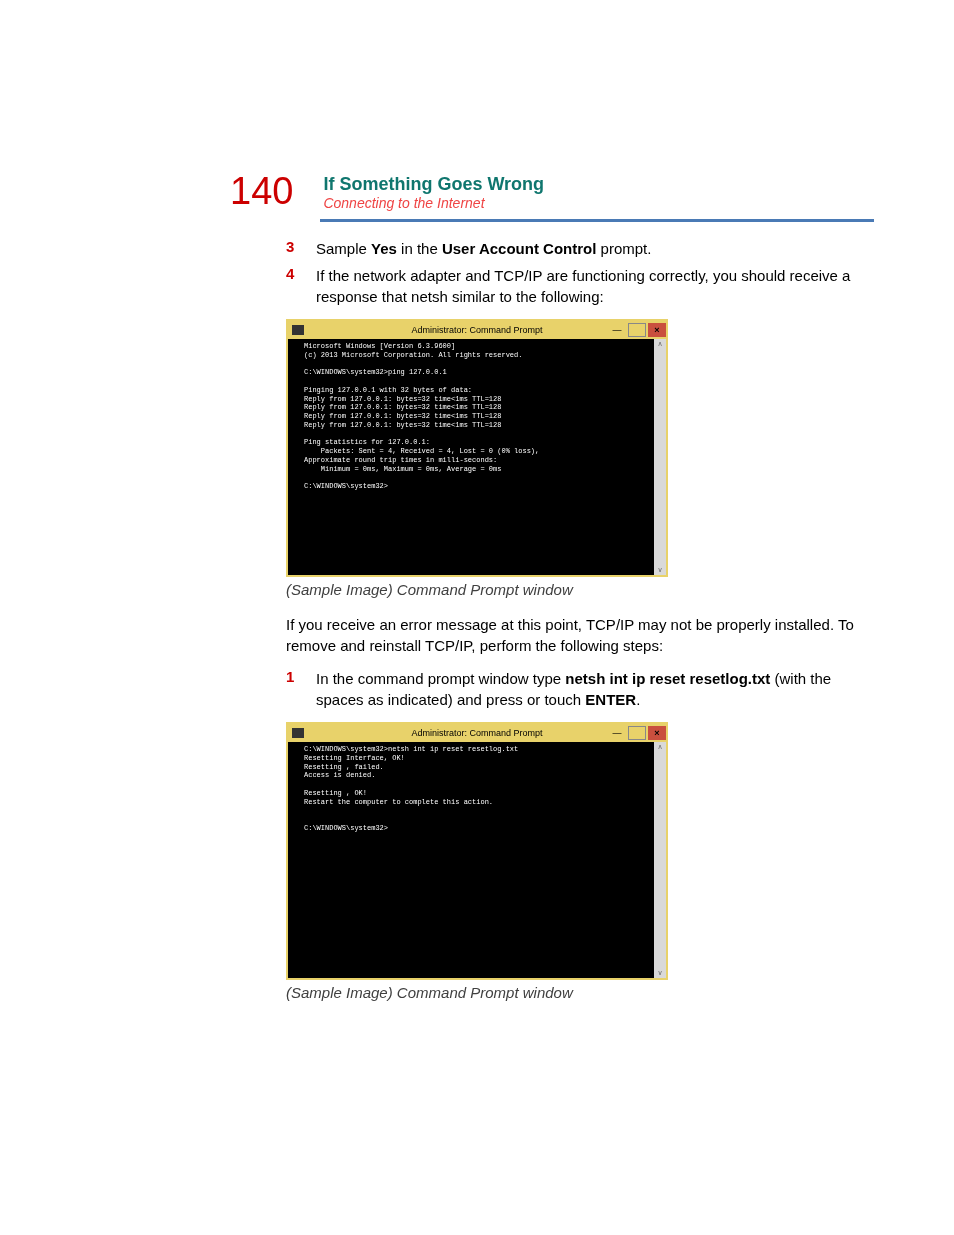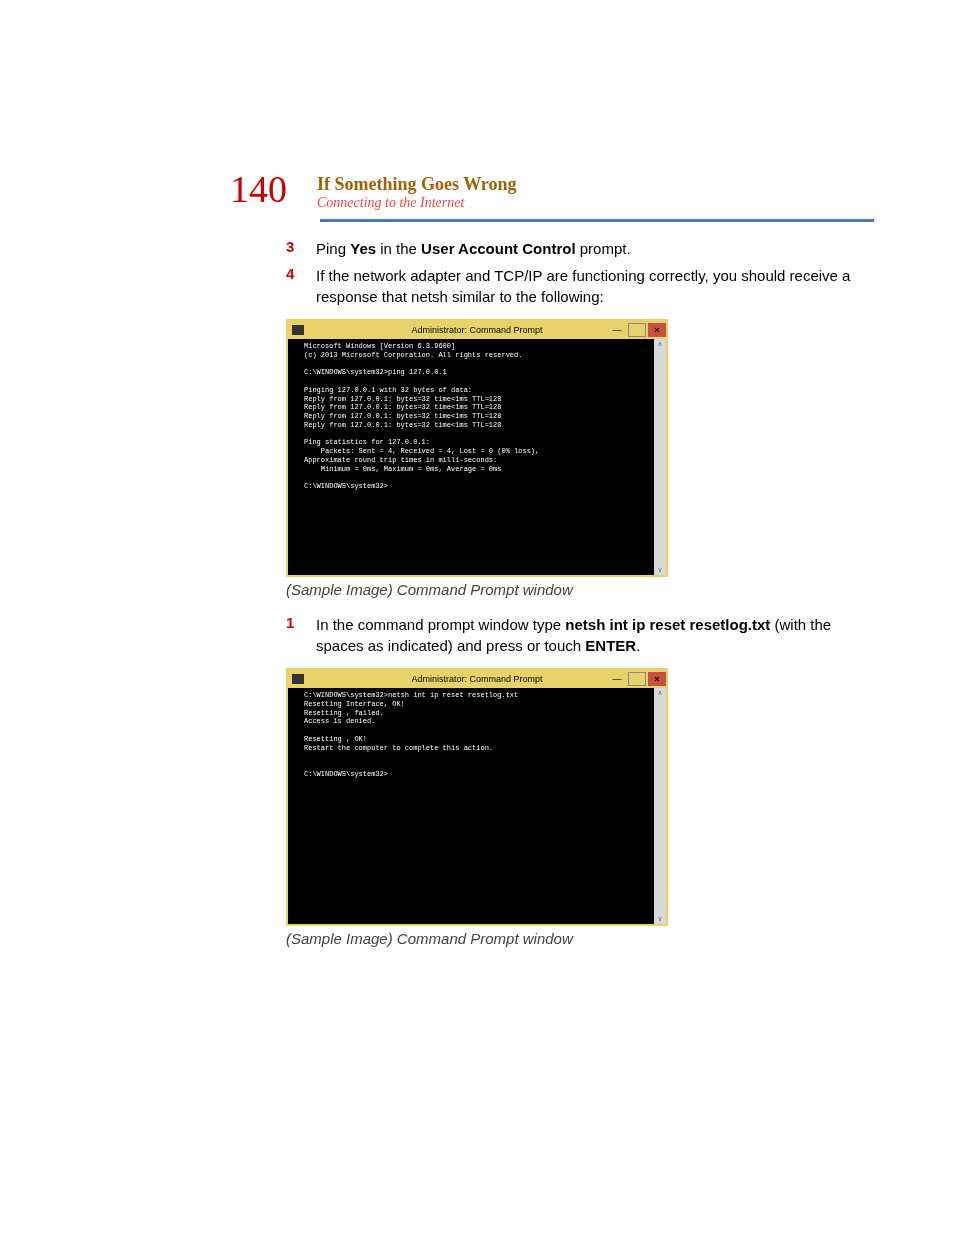--- a/index.html
+++ b/index.html
@@ -8,36 +8,35 @@
     font-family: Arial, Helvetica, sans-serif;
     background: #ffffff;
     width: 954px;
   }
   .page {
     padding: 170px 80px 80px 230px;
     box-sizing: border-box;
   }
   .header-row {
     display: flex;
-    align-items: flex-start;
+    align-items: center;
     margin-bottom: 8px;
-    font-family: Liberation Serif, serif;
   }
   .page-number {
     font-size: 38px;
     color: #cc0000;
     font-weight: 400;
     margin-right: 30px;
     line-height: 1;
   }
   .header-titles {
     padding-top: 4px;
   }
   .section-title {
-    color: #a16207;
+    color: #0f766e;
     font-weight: bold;
     font-size: 18px;
   }
   .section-subtitle {
     color: #ef4444;
     font-style: italic;
     font-size: 14px;
   }
   .hr-line {
     border: none;
@@ -159,21 +158,21 @@
       <div class="section-subtitle">Connecting to the Internet</div>
     </div>
   </div>
   <hr class="hr-line">
 
   <div class="content">
 
     <div class="step-row">
       <div class="step-num">3</div>
       <div class="step-text">
-        <span>Ping </span><span class="bold">Yes</span><span> in the </span><span class="bold">User Account Control</span><span> prompt.</span>
+        <span>Sample </span><span class="bold">Yes</span><span> in the </span><span class="bold">User Account Control</span><span> prompt.</span>
       </div>
     </div>
 
     <div class="step-row">
       <div class="step-num">4</div>
       <div class="step-text">If the network adapter and TCP/IP are functioning correctly, you should receive a response that netsh similar to the following:</div>
     </div>
 
     <div class="cmd-window">
       <div class="cmd-titlebar">
@@ -204,20 +203,21 @@
 
 C:\WINDOWS\system32&gt;</div>
         <div class="cmd-scroll">
           <div class="cmd-scroll-arrow">∧</div>
           <div class="cmd-scroll-arrow">∨</div>
         </div>
       </div>
     </div>
     <div class="caption">(Sample Image) Command Prompt window</div>
 
+    <div class="para">If you receive an error message at this point, TCP/IP may not be properly installed. To remove and reinstall TCP/IP, perform the following steps:</div>
 
     <div class="step-row">
       <div class="step-num">1</div>
       <div class="step-text">
         <span>In the command prompt window type </span><span class="bold">netsh int ip reset resetlog.txt</span><span> (with the spaces as indicated) and press or touch </span><span class="bold">ENTER</span><span>.</span>
       </div>
     </div>
 
     <div class="cmd-window">
       <div class="cmd-titlebar">

